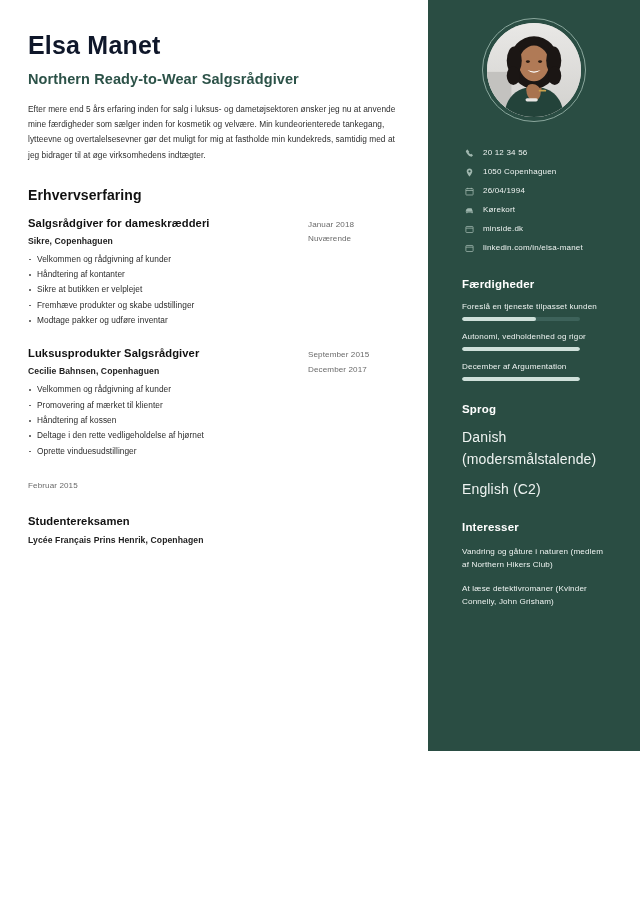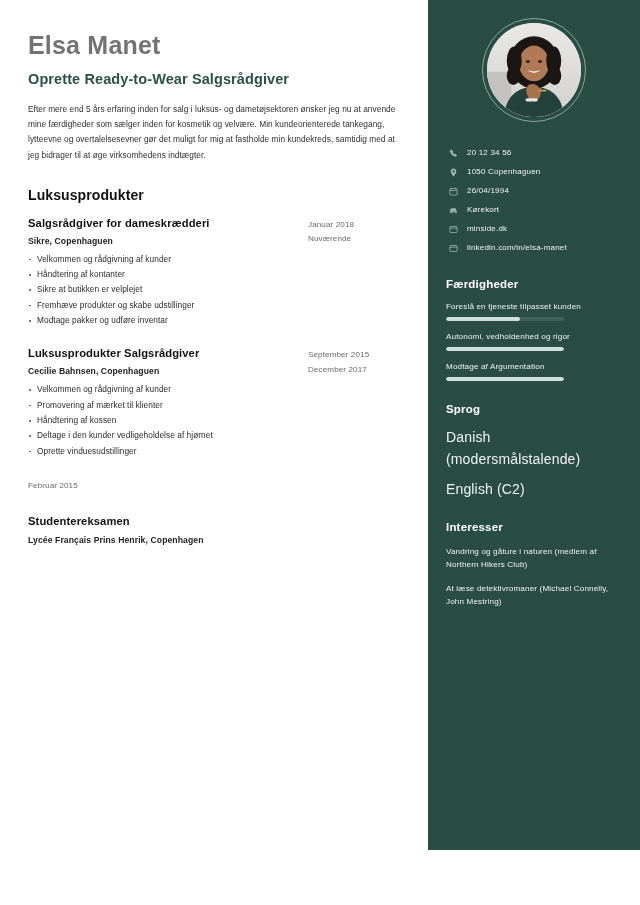--- a/index.html
+++ b/index.html
@@ -10,21 +10,21 @@
     -webkit-font-smoothing:antialiased;
   }
   .page { position:relative; width:640px; height:905px; overflow:hidden; background:#fff; display:flex; }
 
   
   .main {
     width:428px; height:905px; background:#ffffff;
     padding:32px 28px 0 28px;
   }
   .name {
-    font-size:25px; font-weight:bold; color:#737373;
+    font-size:25px; font-weight:bold; color:#0f172a;
     letter-spacing:0.2px; line-height:1.1; margin-bottom:11px;
   }
   .headline {
     font-size:14.5px; font-weight:bold; color:#2c5248;
     letter-spacing:0.1px; margin-bottom:15px;
   }
   .summary {
     font-size:8.3px; color:#2e2e2e; line-height:1.85;
     max-width:372px; letter-spacing:0.05px;
   }
@@ -60,22 +60,22 @@
   .entry-dates div {
     font-size:8.1px; color:#6a6a6a; line-height:1.75; letter-spacing:0.1px;
   }
 
   .edu-entry { margin-bottom:22px; }
   .edu-entry .entry-role { margin-bottom:8px; }
   .edu-entry .entry-org { margin-bottom:0; }
 
   
   .sidebar {
-    width:212px; height:850px; background:#2a4d43;
-    padding:0 18px; position:relative;
+    width:212px; height:751px; background:#2a4d43;
+    padding:0 34px; position:relative;
   }
   .photo-wrap {
     margin:18px auto 0 auto; width:104px; height:104px;
     border-radius:50%; border:1.5px solid #8aa79d;
     padding:4px;
   }
   .photo {
     width:100%; height:100%; border-radius:50%; overflow:hidden;
     position:relative; background:#d8d8d6;
   }
@@ -120,25 +120,25 @@
   }
 </style>
 </head>
 <body>
 
 <div class="page">
 
   <div class="main">
 
     <div class="name">Elsa Manet</div>
-    <div class="headline">Oprette Ready-to-Wear Salgsrådgiver</div>
+    <div class="headline">Northern Ready-to-Wear Salgsrådgiver</div>
     <div class="summary">Efter mere end 5 års erfaring inden for salg i luksus- og dametøjsektoren ønsker jeg nu at anvende mine færdigheder som sælger inden for kosmetik og velvære. Min kundeorienterede tankegang, lytteevne og overtalelsesevner gør det muligt for mig at fastholde min kundekreds, samtidig med at jeg bidrager til at øge virksomhedens indtægter.</div>
 
     <div class="section">
-      <div class="section-title">Luksusprodukter</div>
+      <div class="section-title">Erhvervserfaring</div>
 
       <div class="entry">
         <div class="entry-left">
           <div class="entry-role">Salgsrådgiver for dameskrædderi</div>
           <div class="entry-org">Sikre, Copenhaguen</div>
           <ul class="bullets">
             <li>Velkommen og rådgivning af kunder</li>
             <li>Håndtering af kontanter</li>
             <li>Sikre at butikken er velplejet</li>
             <li>Fremhæve produkter og skabe udstillinger</li>
@@ -152,21 +152,21 @@
       </div>
 
       <div class="entry" style="margin-top:10px;">
         <div class="entry-left">
           <div class="entry-role">Luksusprodukter Salgsrådgiver</div>
           <div class="entry-org">Cecilie Bahnsen, Copenhaguen</div>
           <ul class="bullets">
             <li>Velkommen og rådgivning af kunder</li>
             <li>Promovering af mærket til klienter</li>
             <li>Håndtering af kossen</li>
-            <li>Deltage i den kunder vedligeholdelse af hjørnet</li>
+            <li>Deltage i den rette vedligeholdelse af hjørnet</li>
             <li>Oprette vinduesudstillinger</li>
           </ul>
         </div>
         <div class="entry-dates">
           <div>September 2015</div>
           <div>December 2017</div>
         </div>
       </div>
     </div>
 
@@ -303,33 +303,33 @@
       </div>
 
       <div class="skill">
         <div class="skill-label">Autonomi, vedholdenhed og rigor</div>
         <div class="skill-track">
           <div class="skill-fill" style="width: 100%;"></div>
         </div>
       </div>
 
       <div class="skill">
-        <div class="skill-label">Modtage af Argumentation</div>
+        <div class="skill-label">December af Argumentation</div>
         <div class="skill-track">
           <div class="skill-fill" style="width: 100%;"></div>
         </div>
       </div>
     </div>
 
     <div class="side-section" style="margin-top:22px;">
       <div class="side-title">Sprog</div>
       <div class="side-line">Danish (modersmålstalende)</div>
       <div class="side-line">English (C2)</div>
     </div>
 
     <div class="side-section" style="margin-top:20px;">
       <div class="side-title">Interesser</div>
       <div class="interest-block">Vandring og gåture i naturen (medlem af Northern Hikers Club)</div>
-      <div class="interest-block">At læse detektivromaner (Michael Connelly, John Mestring)</div>
+      <div class="interest-block">At læse detektivromaner (Kvinder Connelly, John Grisham)</div>
     </div>
 
   </div>
 </div>
 
 </body></html>

